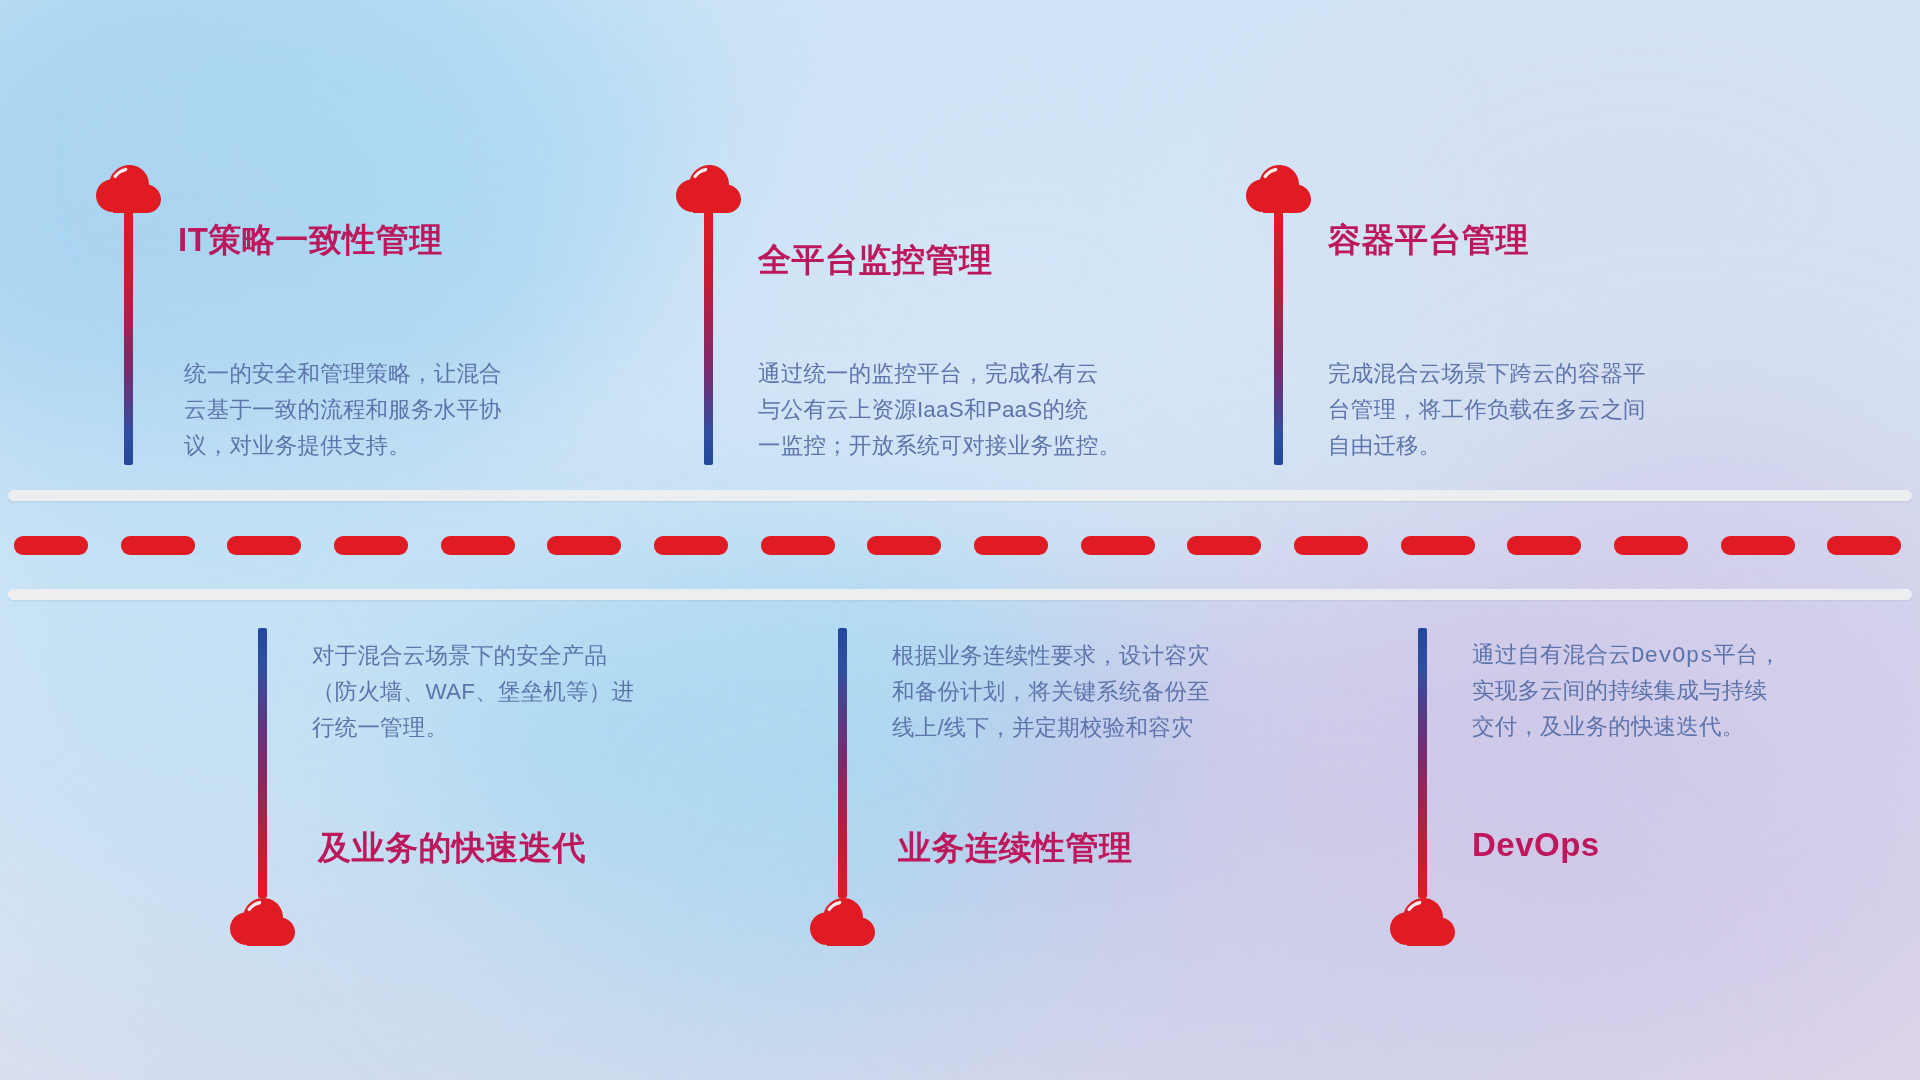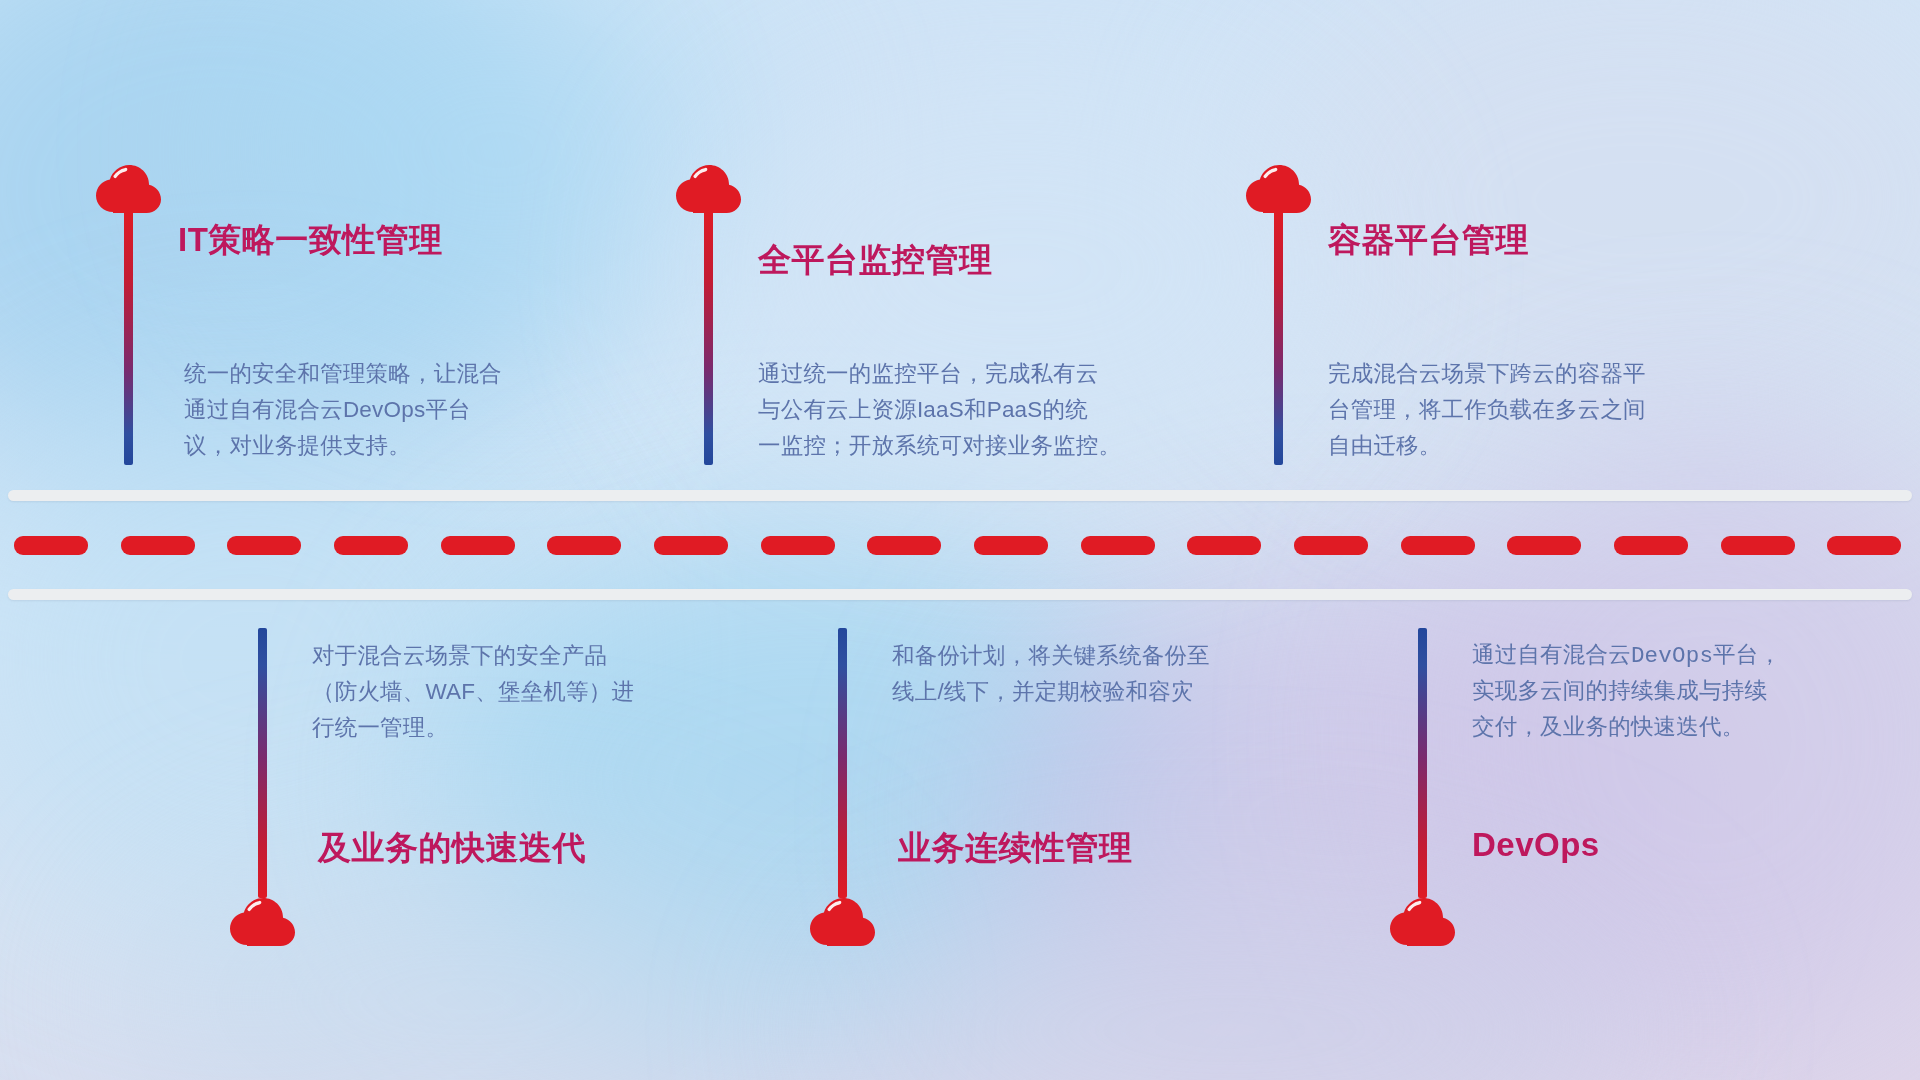--- a/index.html
+++ b/index.html
@@ -67,21 +67,21 @@
   <div class="cloud" style="left:93px;top:160px;">
     <svg viewBox="0 0 72 54">
         <path d="M20 52c-9.4 0-17-7.2-17-16.2C3 27.6 9 20.9 16.9 19.6 19.3 11.4 27 5 36.2 5 47.2 5 56 13.6 56 24.2v.6c7 1.6 12 7.6 12 14.7C68 46.9 61.6 53 53.6 53H20z" fill="#e01b24"></path>
         <path d="M20.4 16.1c2.6-4.2 6.9-7.2 11.9-8.2 1.6-.3 2.6 1.3 1.7 2.5-.5.7-1.3 1.1-2.2 1.3-3.5.8-6.5 2.9-8.4 5.9-.9 1.4-3 .4-3-1.5z" fill="#ffffff" opacity=".92"></path>
       </svg>
   </div>
   <div class="stem down" style="left:124px;top:210px;height:255px;"></div>
   <div class="ttl" style="left:178px;top:218px;">IT策略一致性管理</div>
   <div class="desc" style="left:184px;top:356px;width:420px;">
     <div>统一的安全和管理策略，让混合</div>
-    <div>通过自有混合云DevOps平台</div>
+    <div>云基于一致的流程和服务水平协</div>
     <div>议，对业务提供支持。</div>
   </div>
 </div>
 
 <div class="col" style="left:0;top:0;">
   <div class="cloud" style="left:673px;top:160px;">
     <svg viewBox="0 0 72 54">
         <path d="M20 52c-9.4 0-17-7.2-17-16.2C3 27.6 9 20.9 16.9 19.6 19.3 11.4 27 5 36.2 5 47.2 5 56 13.6 56 24.2v.6c7 1.6 12 7.6 12 14.7C68 46.9 61.6 53 53.6 53H20z" fill="#e01b24"></path>
         <path d="M20.4 16.1c2.6-4.2 6.9-7.2 11.9-8.2 1.6-.3 2.6 1.3 1.7 2.5-.5.7-1.3 1.1-2.2 1.3-3.5.8-6.5 2.9-8.4 5.9-.9 1.4-3 .4-3-1.5z" fill="#ffffff" opacity=".92"></path>
       </svg>
@@ -148,20 +148,21 @@
     <svg viewBox="0 0 72 54">
         <path d="M20 52c-9.4 0-17-7.2-17-16.2C3 27.6 9 20.9 16.9 19.6 19.3 11.4 27 5 36.2 5 47.2 5 56 13.6 56 24.2v.6c7 1.6 12 7.6 12 14.7C68 46.9 61.6 53 53.6 53H20z" fill="#e01b24"></path>
         <path d="M20.4 16.1c2.6-4.2 6.9-7.2 11.9-8.2 1.6-.3 2.6 1.3 1.7 2.5-.5.7-1.3 1.1-2.2 1.3-3.5.8-6.5 2.9-8.4 5.9-.9 1.4-3 .4-3-1.5z" fill="#ffffff" opacity=".92"></path>
       </svg>
   </div>
 </div>
 
 <div class="col" style="left:0;top:0;">
   <div class="stem up" style="left:838px;top:628px;height:270px;"></div>
   <div class="desc" style="left:892px;top:638px;width:430px;">
+    <div>根据业务连续性要求，设计容灾</div>
     <div>和备份计划，将关键系统备份至</div>
     <div>线上/线下，并定期校验和容灾</div>
   </div>
   <div class="ttl" style="left:898px;top:826px;text-align:right;">业务连续性管理</div>
   <div class="cloud" style="left:807px;top:893px;">
     <svg viewBox="0 0 72 54">
         <path d="M20 52c-9.4 0-17-7.2-17-16.2C3 27.6 9 20.9 16.9 19.6 19.3 11.4 27 5 36.2 5 47.2 5 56 13.6 56 24.2v.6c7 1.6 12 7.6 12 14.7C68 46.9 61.6 53 53.6 53H20z" fill="#e01b24"></path>
         <path d="M20.4 16.1c2.6-4.2 6.9-7.2 11.9-8.2 1.6-.3 2.6 1.3 1.7 2.5-.5.7-1.3 1.1-2.2 1.3-3.5.8-6.5 2.9-8.4 5.9-.9 1.4-3 .4-3-1.5z" fill="#ffffff" opacity=".92"></path>
       </svg>
   </div>

